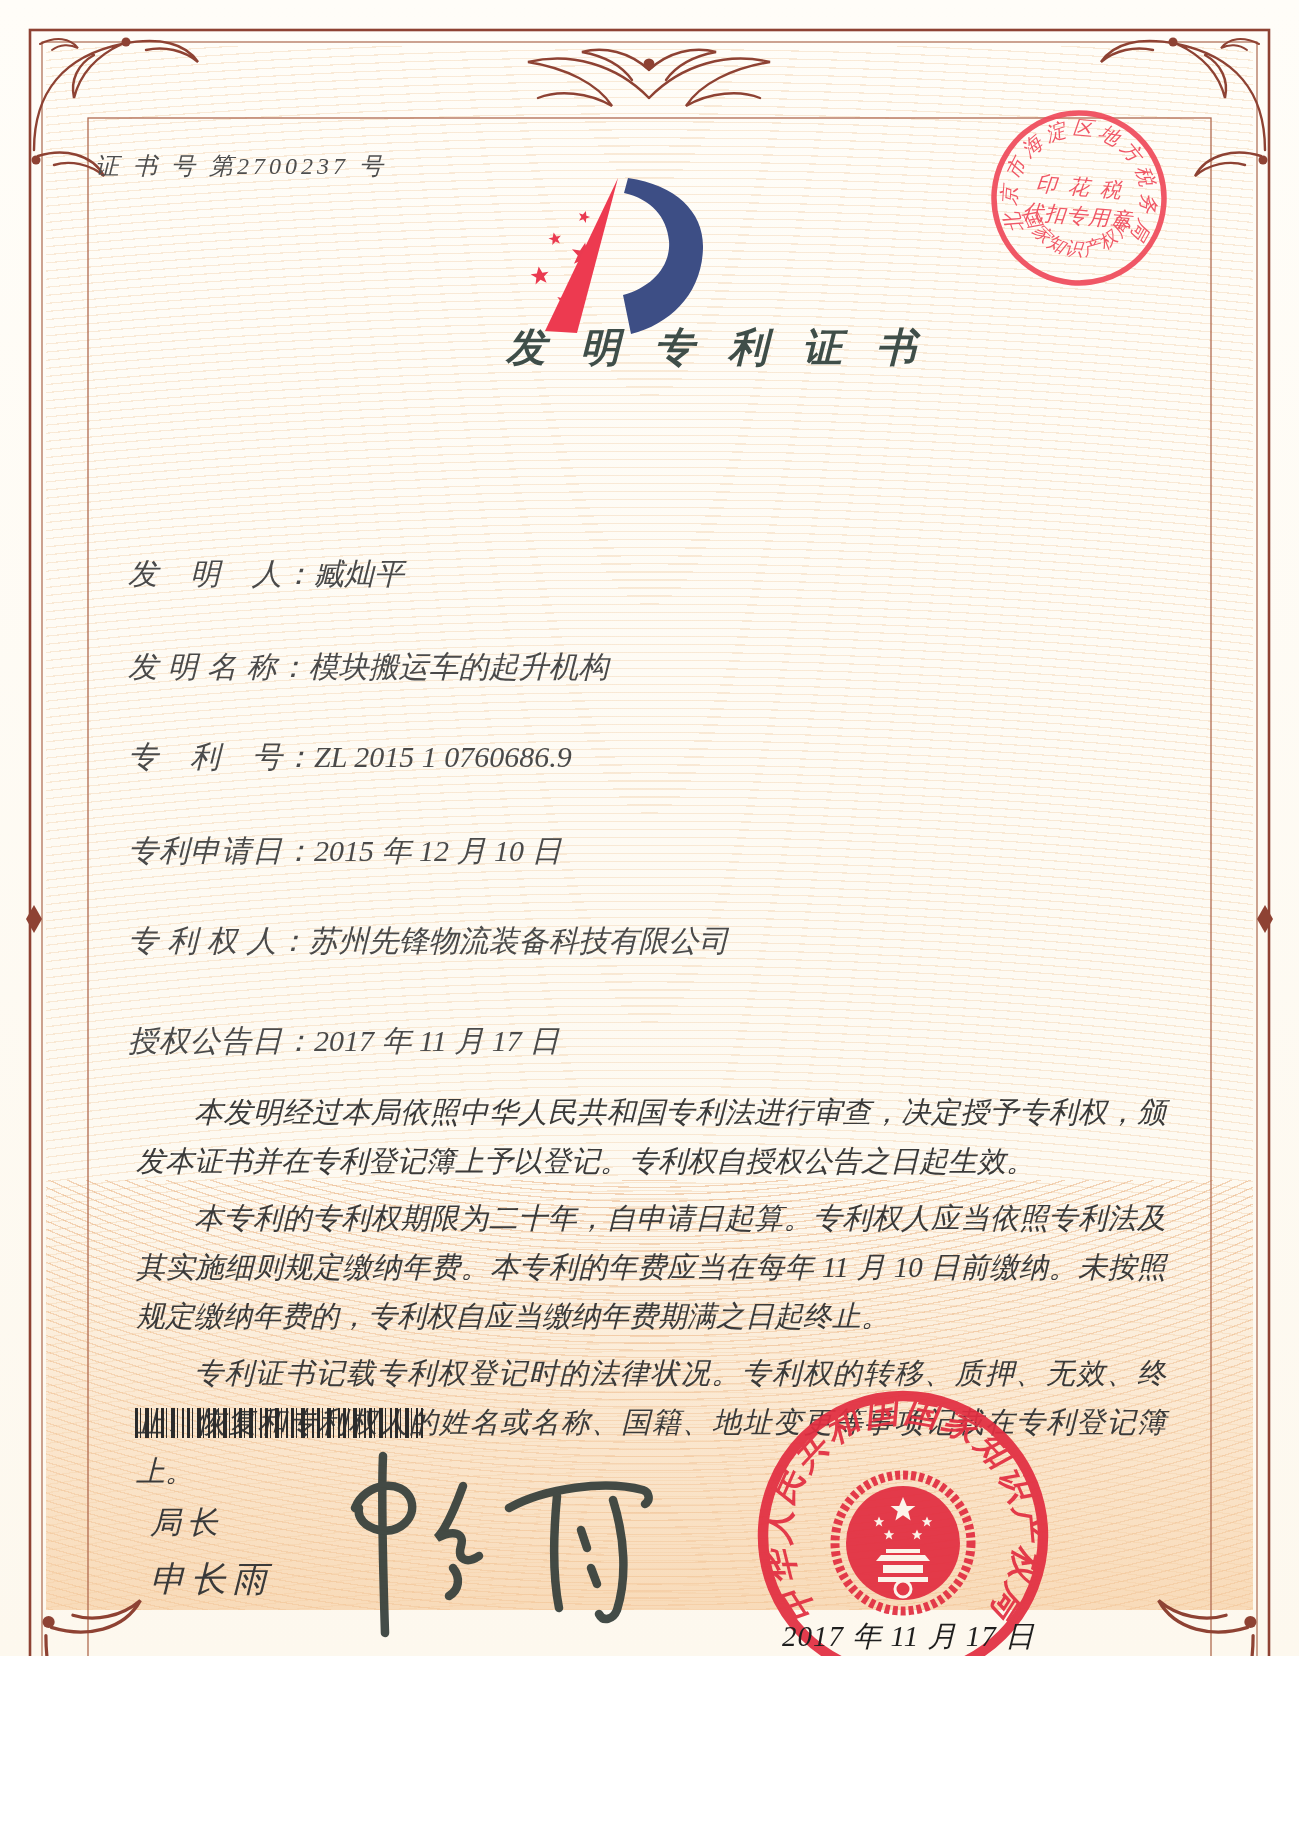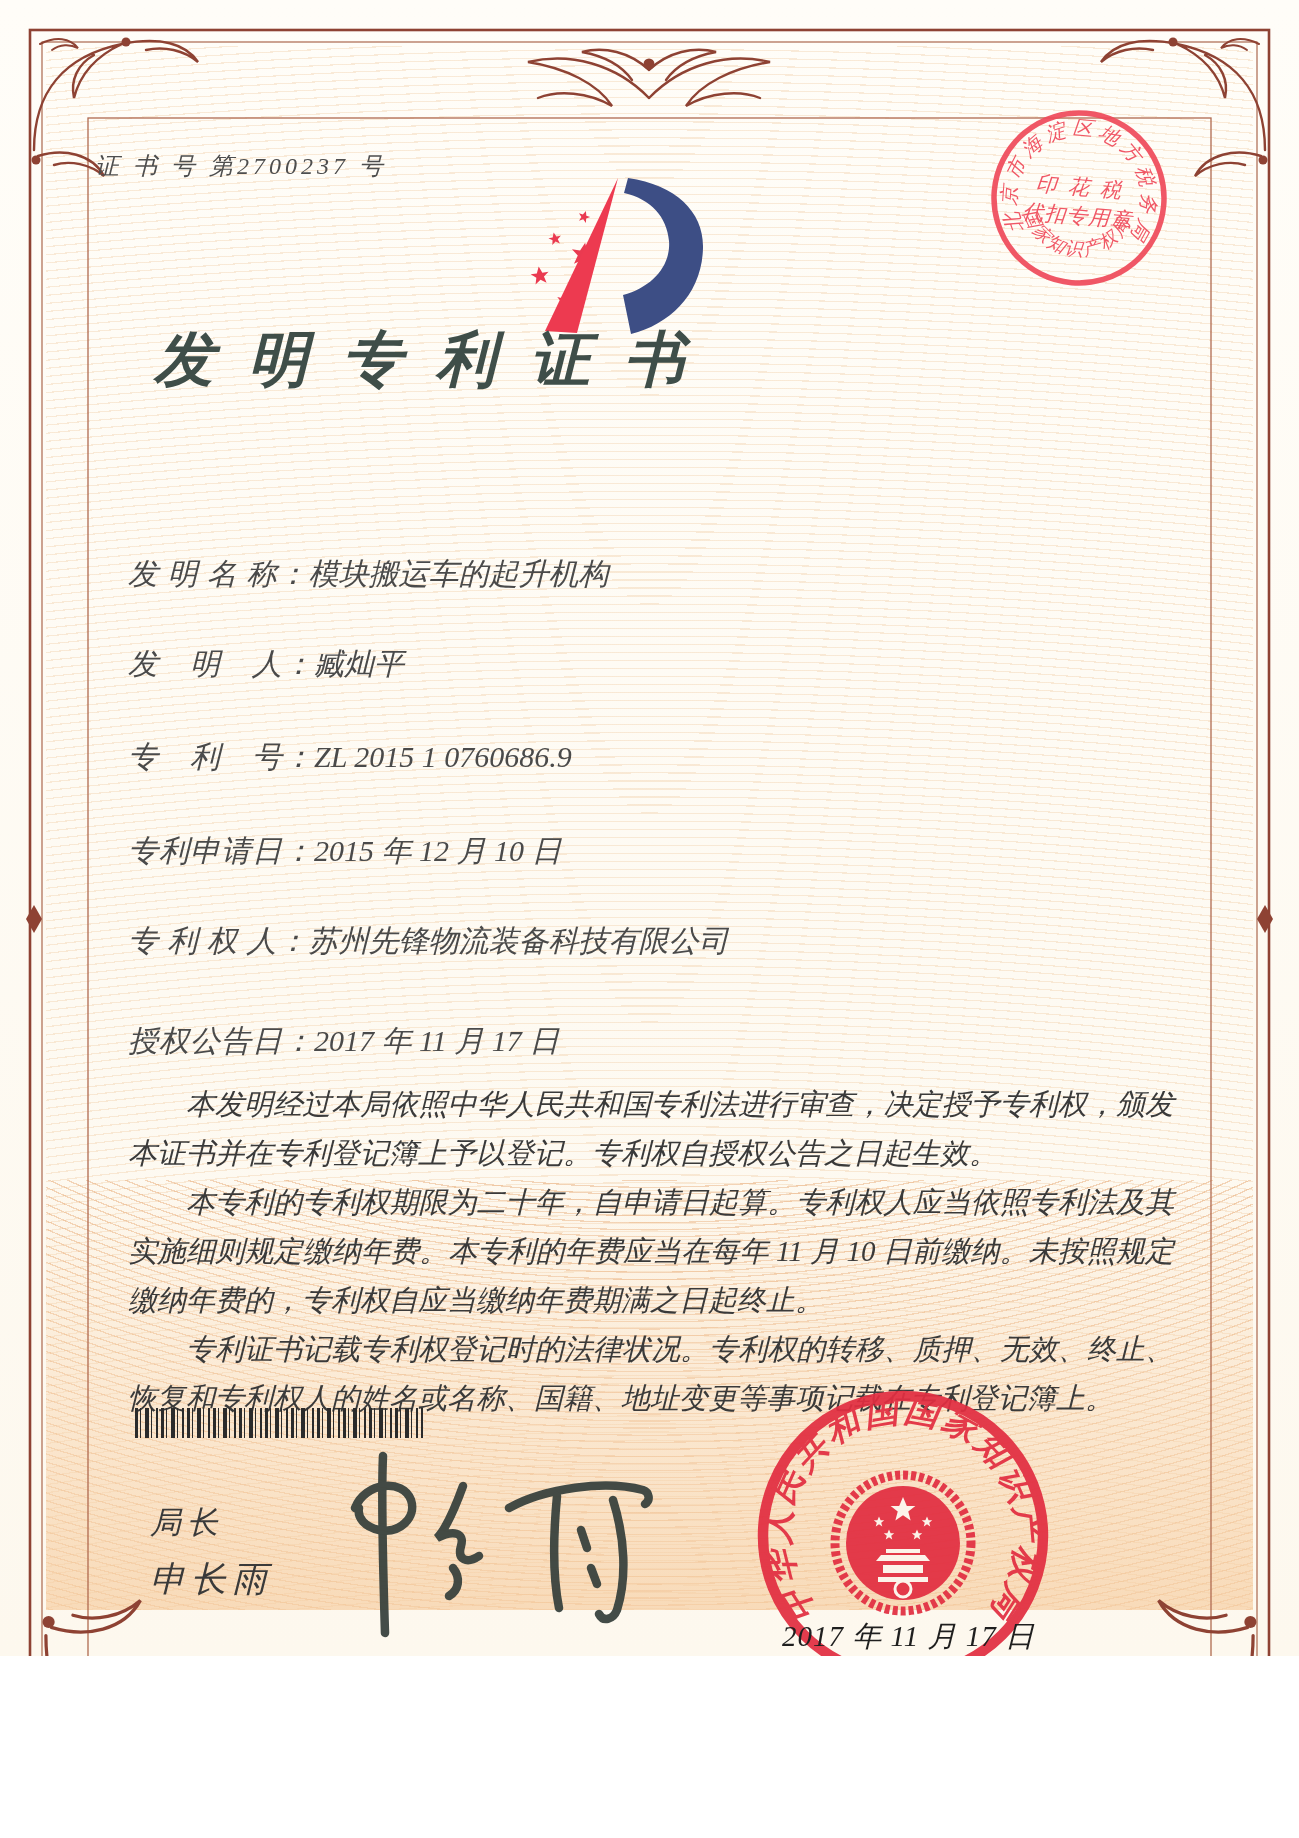--- a/index.html
+++ b/index.html
@@ -27,35 +27,35 @@
 
   .cert-no{
     position:absolute;left:95px;top:150px;
     font-size:24px;letter-spacing:4px;color:#4e4e4e;white-space:pre;
   }
   .logo-svg{position:absolute;left:495px;top:143px;width:215px;height:195px;}
   .tax-stamp-svg{position:absolute;left:972px;top:93px;width:215px;height:215px;opacity:.92;}
 
   .page-title{
     position:absolute;left:120px;top:320px;width:830px;
-    text-align:left;font-size:60px;font-weight:600;color:#3f4e49;
+    text-align:right;font-size:40px;font-weight:600;color:#3f4e49;
     letter-spacing:34px;text-indent:34px;white-space:nowrap;
   }
 
   .fields{position:absolute;left:128px;top:553px;}
   .field-row{font-size:30px;color:#4a4a4a;line-height:42px;white-space:pre;}
   .field-row .lbl{letter-spacing:1px;}
   .fr1{margin-bottom:48px;} .fr2{margin-bottom:51px;} .fr3{margin-bottom:52px;}
   .fr4{margin-bottom:48px;} .fr5{margin-bottom:58px;}
 
   .body-text{
     position:absolute;left:128px;top:1080px;width:1046px;
     font-size:29px;line-height:49px;color:#3a3a3a;text-align:justify;
   }
-  .body-text p{margin:0;text-indent:2em;}
+  .body-text p{margin:8px;text-indent:2em;}
 
   .barcode{
     position:absolute;left:135px;top:1408px;width:288px;height:30px;
     background:repeating-linear-gradient(90deg,
       #2b2b2b 0 3px,transparent 3px 5px,
       #2b2b2b 5px 6px,transparent 6px 10px,
       #2b2b2b 10px 14px,transparent 14px 16px,
       #2b2b2b 16px 17px,transparent 17px 21px,
       #2b2b2b 21px 23px,transparent 23px 26px);
   }
@@ -150,22 +150,22 @@
         <textPath href="#taxBottom">国家知识产权局</textPath>
       </text>
       <text x="107" y="101" text-anchor="middle" font-size="21" letter-spacing="3" font-family="Liberation Serif,serif">印 花 税</text>
       <text x="107" y="130" text-anchor="middle" font-size="21" letter-spacing="1" font-family="Liberation Serif,serif">代扣专用章</text>
     </g>
   </svg>
 
   <div class="page-title">发明专利证书</div>
 
   <div class="fields">
+    <div class="field-row fr2"><span class="lbl">发　明　人：</span><span>臧灿平</span></div>
     <div class="field-row fr1"><span class="lbl">发 明 名 称：</span><span>模块搬运车的起升机构</span></div>
-    <div class="field-row fr2"><span class="lbl">发　明　人：</span><span>臧灿平</span></div>
     <div class="field-row fr3"><span class="lbl">专　利　号：</span><span>ZL 2015 1 0760686.9</span></div>
     <div class="field-row fr4"><span class="lbl">专利申请日：</span><span>2015 年 12 月 10 日</span></div>
     <div class="field-row fr5"><span class="lbl">专 利 权 人：</span><span>苏州先锋物流装备科技有限公司</span></div>
     <div class="field-row fr6"><span class="lbl">授权公告日：</span><span>2017 年 11 月 17 日</span></div>
   </div>
 
   <div class="body-text">
     <p>本发明经过本局依照中华人民共和国专利法进行审查，决定授予专利权，颁发本证书并在专利登记簿上予以登记。专利权自授权公告之日起生效。</p>
     <p>本专利的专利权期限为二十年，自申请日起算。专利权人应当依照专利法及其实施细则规定缴纳年费。本专利的年费应当在每年 11 月 10 日前缴纳。未按照规定缴纳年费的，专利权自应当缴纳年费期满之日起终止。</p>
     <p>专利证书记载专利权登记时的法律状况。专利权的转移、质押、无效、终止、恢复和专利权人的姓名或名称、国籍、地址变更等事项记载在专利登记簿上。</p>

